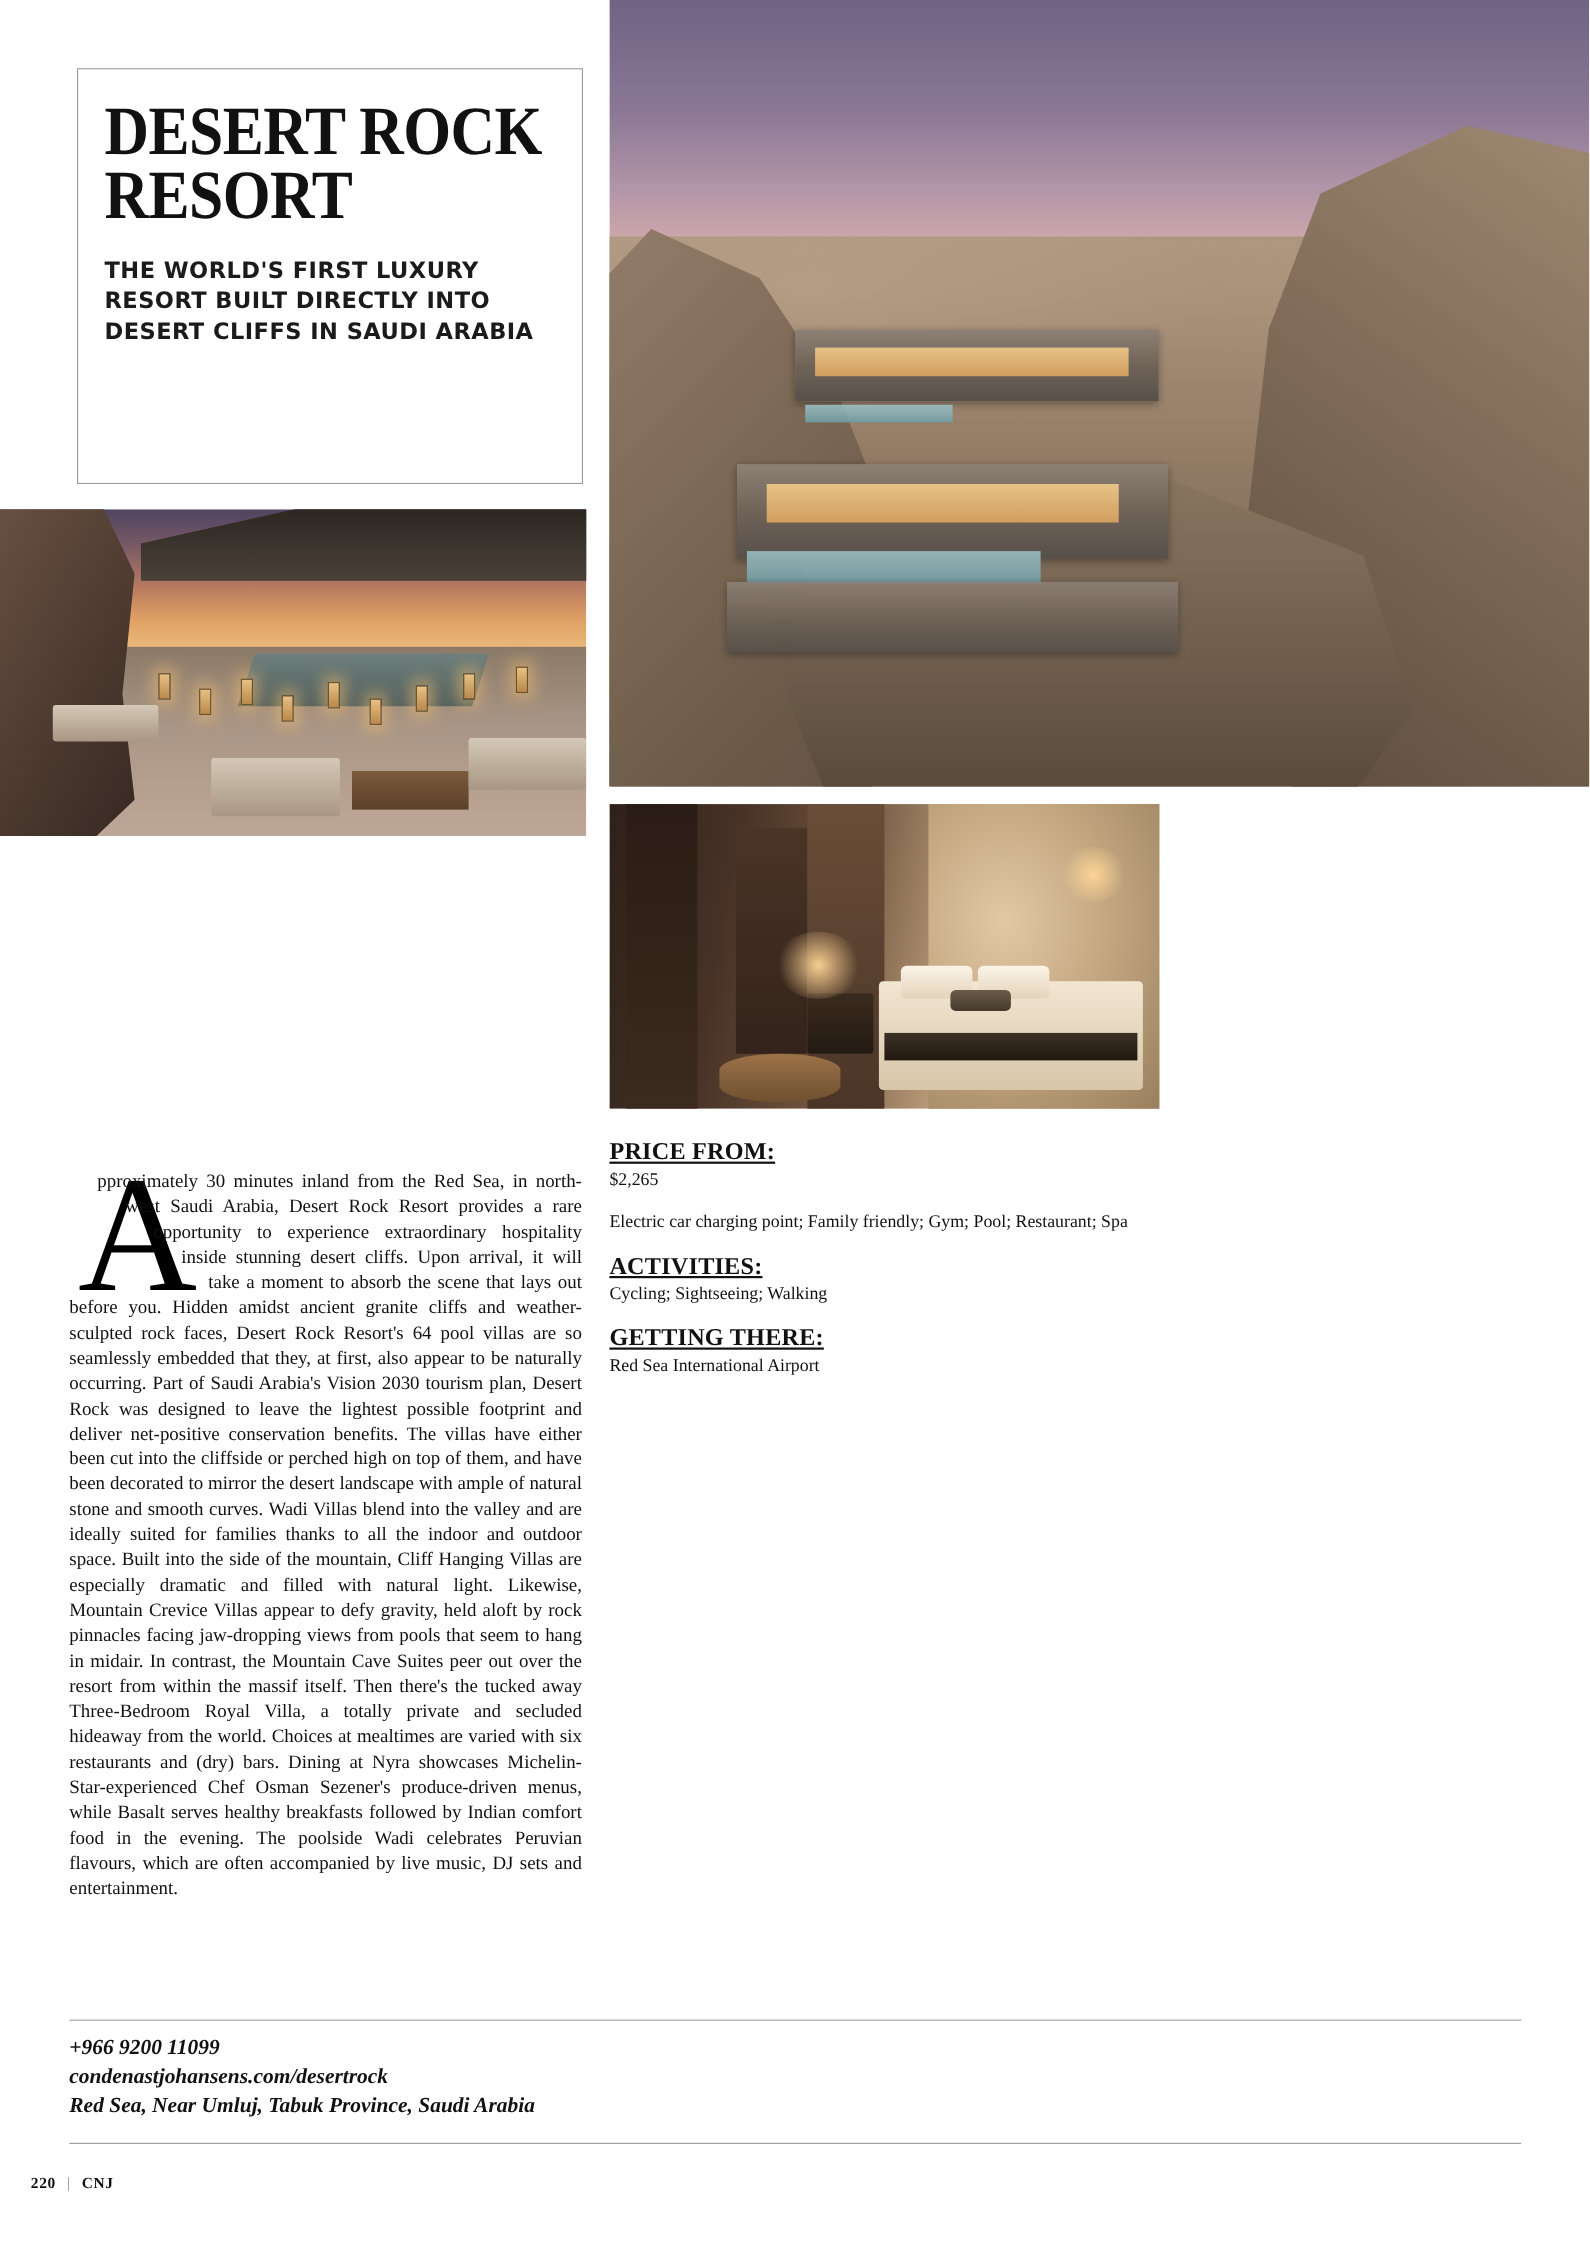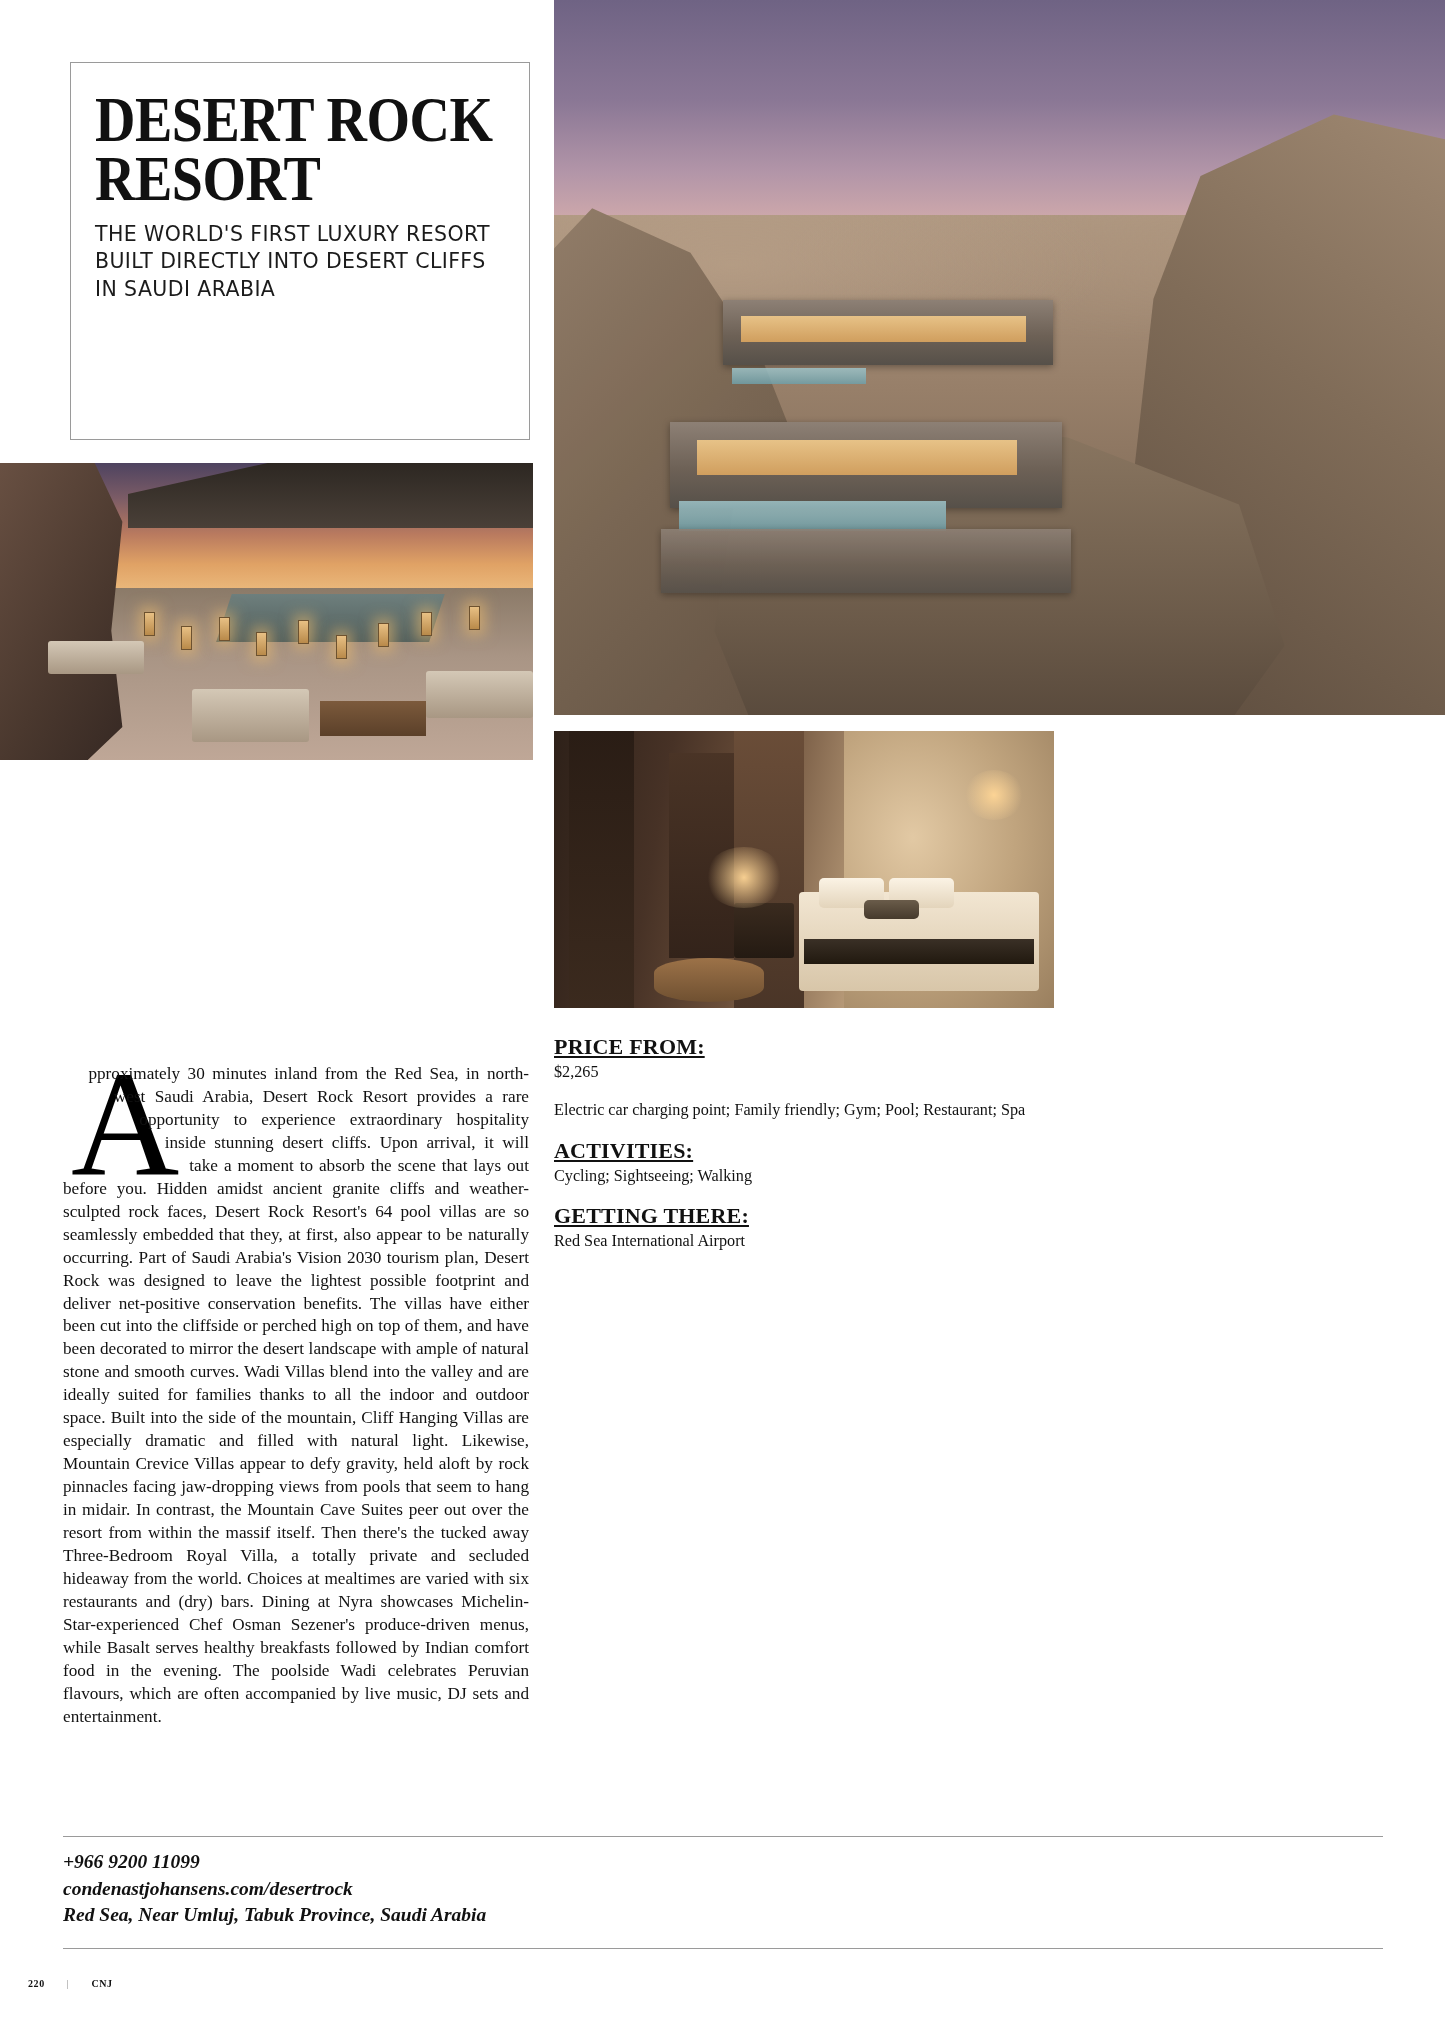--- a/index.html
+++ b/index.html
@@ -36,23 +36,23 @@
     font-size: 56px;
     line-height: 0.93;
     letter-spacing: -0.5px;
     color: #111111;
     margin: 0;
     text-transform: uppercase;
     transform: scaleY(1.12);
     transform-origin: left top;
   }
   .standfirst {
-    margin-top: 26px;
+    margin-top: 38px;
     font-family: "DejaVu Sans", sans-serif;
-    font-weight: 400;
+    font-weight: 700;
     font-size: 20.5px;
     line-height: 1.33;
     letter-spacing: 0.4px;
     color: #1b1b1b;
     text-transform: uppercase;
   }
 
   
   .photo {
     position: absolute;
@@ -298,26 +298,26 @@
     color: #111111;
   }
   .contact div { line-height: 1.36; font-size: 19.5px; }
 
   .folio {
     position: absolute;
     left: 28px;
     top: 1978px;
     font-family: "Liberation Serif", serif;
     font-weight: 700;
-    font-size: 10px;
+    font-size: 14px;
     letter-spacing: 0.6px;
     color: #111111;
     display: flex;
     align-items: center;
-    gap: 22px;
+    gap: 10px;
   }
   .folio .sep { color: #8c8c8c; font-weight: 400; }
 </style>
 </head>
 <body>
 
 <div class="page">
 
   <div class="title-box">
     <div class="title-inner">

